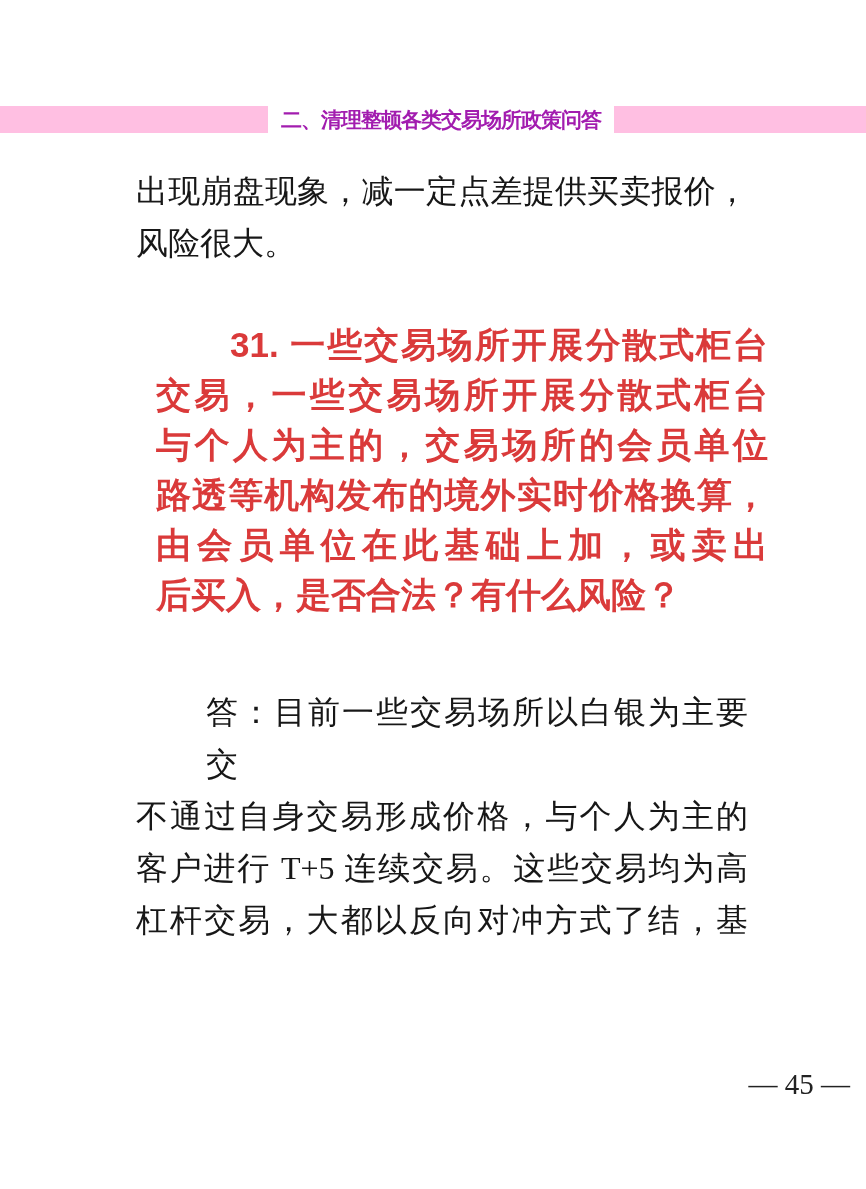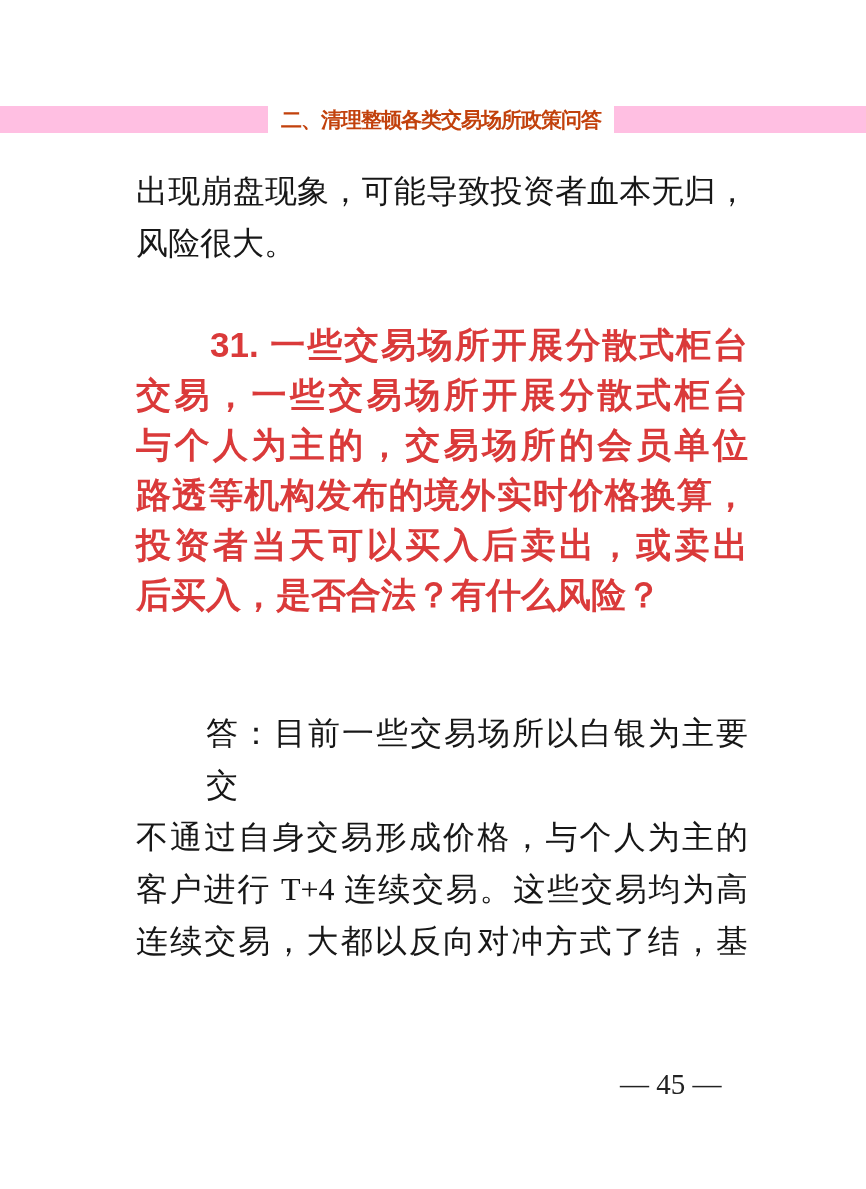--- a/index.html
+++ b/index.html
@@ -37,21 +37,21 @@
     align-items: center;
     justify-content: center;
     padding: 0 13px;
     white-space: nowrap;
   }
   .header-title {
     font-family: "Liberation Sans", sans-serif;
     font-weight: bold;
     font-size: 21px;
     letter-spacing: -1px;
-    color: #c2410c;
+    color: #a21caf;
   }
 
   
   .textblock {
     position: absolute;
     left: 136px;
     width: 612px;
     color: #171717;
   }
   .tl {
@@ -62,72 +62,72 @@
   }
   .tl.just {
     white-space: normal;
     text-align: justify;
     text-align-last: justify;
   }
 
   .intro  { top: 165px; }
   .answer { top: 686px; }
 
-  .question { top: 320px; color: #da3a3a; }
+  .question { top: 320px; color: #da3a3a; margin-left: 20px; }
   .question .tl {
     font-family: "Liberation Sans", sans-serif;
     font-weight: bold;
     font-size: 35px;
     line-height: 50px;
   }
   .indent-q { padding-left: 74px; }
-  .indent-a { padding-left: 70px; margin-top: 21px; }
+  .indent-a { padding-left: 70px; }
 
   
   .page-number {
     position: absolute;
     top: 1064px;
     left: 620px;
     width: 230px;
-    text-align: left;
+    text-align: right;
     font-size: 29px;
     line-height: 40px;
     color: #222222;
     font-family: "Liberation Serif", serif;
   }
 </style>
 </head>
 <body>
 
 <div class="page">
 
   <header class="header">
     <div class="header-bar left"></div>
     <div class="header-title-box">
       <span class="header-title">二、清理整顿各类交易场所政策问答</span>
     </div>
     <div class="header-bar right"></div>
   </header>
 
   <section class="textblock intro">
-    <div class="tl just">出现崩盘现象，可能导致投资者血本无归，</div>
+    <div class="tl just">出现崩盘现象，减一定点差提供买卖报价，</div>
     <div class="tl">风险很大。</div>
   </section>
 
   <section class="textblock question">
     <div class="tl just indent-q">31. 一些交易场所开展分散式柜台</div>
     <div class="tl just">交易，一些交易场所开展分散式柜台</div>
     <div class="tl just">与个人为主的，交易场所的会员单位</div>
     <div class="tl just">路透等机构发布的境外实时价格换算，</div>
-    <div class="tl just">投资者当天可以买入后卖出，或卖出</div>
+    <div class="tl just">由会员单位在此基础上加，或卖出</div>
     <div class="tl">后买入，是否合法？有什么风险？</div>
   </section>
 
   <section class="textblock answer">
     <div class="tl just indent-a">答：目前一些交易场所以白银为主要交</div>
     <div class="tl just">不通过自身交易形成价格，与个人为主的</div>
-    <div class="tl just">客户进行 T+4 连续交易。这些交易均为高</div>
-    <div class="tl just">连续交易，大都以反向对冲方式了结，基</div>
+    <div class="tl just">客户进行 T+5 连续交易。这些交易均为高</div>
+    <div class="tl just">杠杆交易，大都以反向对冲方式了结，基</div>
   </section>
 
   <div class="page-number">— 45 —</div>
 
 </div>
 
 </body></html>

